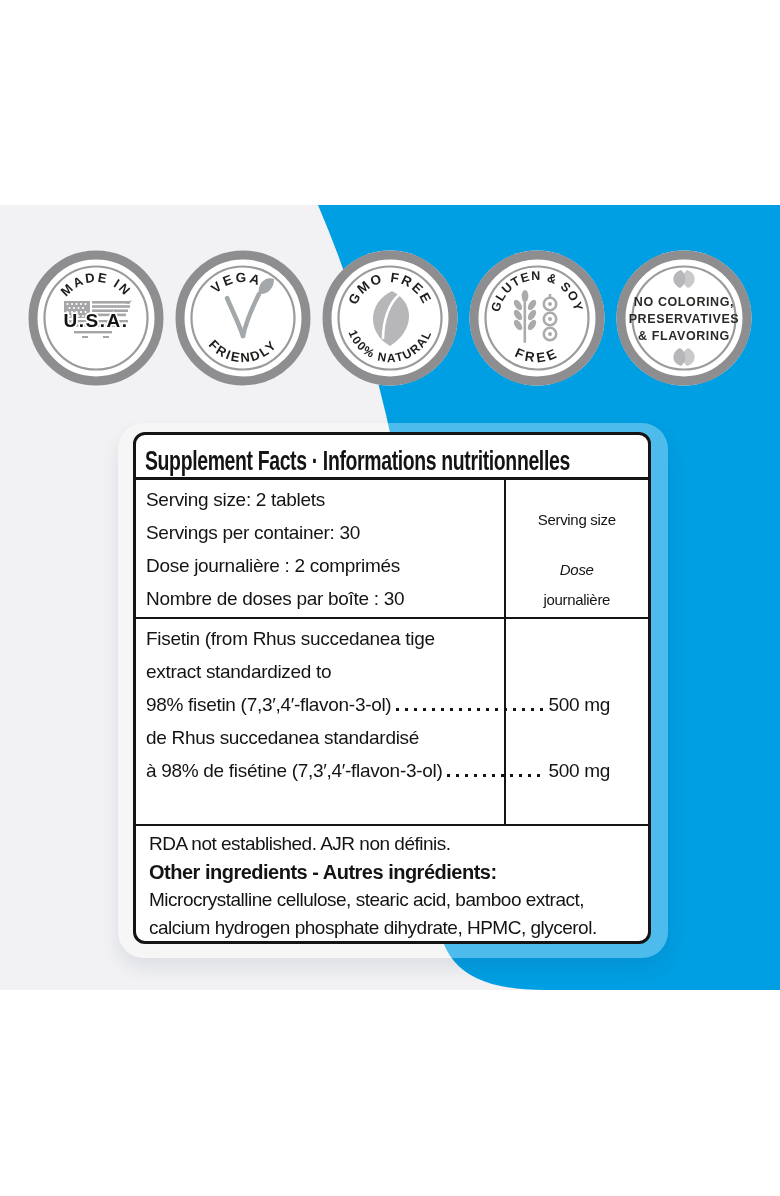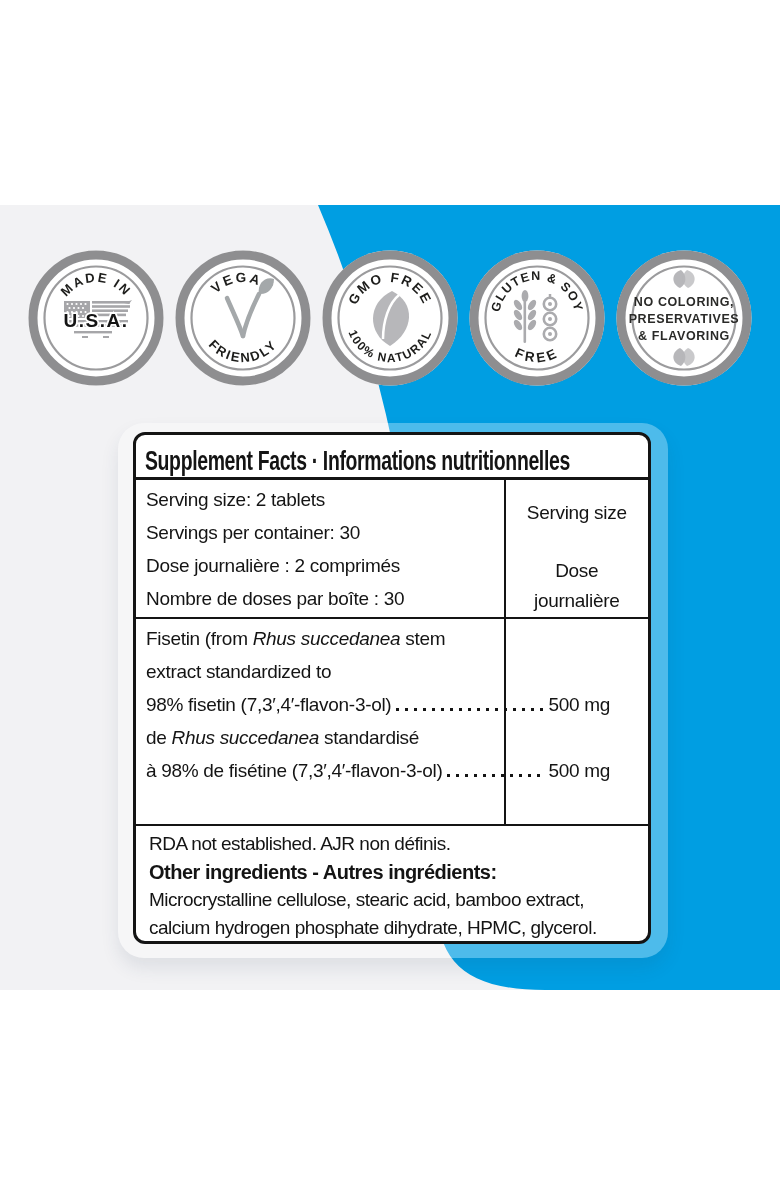--- a/index.html
+++ b/index.html
@@ -19,32 +19,32 @@
   
   .panel{position:absolute;left:133px;top:432px;width:518px;height:512px;background:#ffffff;
          border:3.5px solid #141414;border-radius:12px;box-sizing:border-box;overflow:hidden;}
   .p-header{height:42px;border-bottom:3px solid #141414;display:flex;align-items:flex-end;padding:0 9px;}
   .p-title{font-weight:bold;font-size:27px;letter-spacing:-0.5px;white-space:nowrap;
            transform:scaleX(0.72);transform-origin:left center;}
   .p-serving{display:flex;height:137px;box-sizing:border-box;border-radius:8px;}
   .s-left{width:367.5px;box-sizing:border-box;padding:3px 6px 0 10px;font-size:19px;letter-spacing:-0.3px;}
   .s-left .ln{line-height:33px;white-space:nowrap;}
   .s-right{flex:1;border-left:2.5px solid #141414;box-sizing:border-box;text-align:center;
-           font-size:19px;padding-top:18px;line-height:30px;letter-spacing:-0.3px;}
-  .s-right .gap{margin-top:28px;}
+           font-size:15px;padding-top:25px;line-height:30px;letter-spacing:-0.3px;}
+  .s-right .gap{margin-top:20px;font-style:italic;}
   .p-main{position:relative;height:207px;border-top:2px solid #141414;box-sizing:border-box;
           padding:3px 10px 0 10px;font-size:19px;letter-spacing:-0.3px;}
   .vrule{position:absolute;left:367.5px;top:0;bottom:0;width:2.5px;background:#141414;}
   .m-line{position:relative;line-height:33px;white-space:nowrap;z-index:1;}
   .leader-line{display:flex;align-items:flex-end;padding-right:28px;}
   .leader{flex:1;min-width:18px;align-self:stretch;margin:0 2px;
           background-image:radial-gradient(circle,#141414 1.7px,rgba(0,0,0,0) 1.9px);
           background-size:9px 9px;background-repeat:repeat-x;background-position:left bottom 7px;}
   .amt{white-space:nowrap;}
-  .it{font-style:italic;margin-top:29px;}
+  .it{margin-top:29px;}
   .p-footer{border-top:2px solid #141414;padding:4px 10px 0 13px;font-size:19px;letter-spacing:-0.5px;}
   .f-line{line-height:28px;white-space:nowrap;}
   .f-bold{font-weight:bold;font-size:20px;}
 </style>
 </head>
 <body>
 
 <div class="page">
 
   <div class="band">
@@ -223,21 +223,21 @@
       </div>
       <div class="s-right">
         <div>Serving size</div>
         <div class="gap">Dose</div>
         <div>journalière</div>
       </div>
     </div>
 
     <div class="p-main">
       <div class="vrule"></div>
-      <div class="m-line"><span>Fisetin (from </span><span class="it">Rhus succedanea</span><span> stem</span></div>
+      <div class="m-line"><span>Fisetin (from </span><span class="it">Rhus succedanea</span><span> tige</span></div>
       <div class="m-line">extract standardized to</div>
       <div class="m-line leader-line">
         <span>98% fisetin (7,3′,4′-flavon-3-ol)</span>
         <span class="leader"></span>
         <span class="amt">500 mg</span>
       </div>
       <div class="m-line"><span>de </span><span class="it">Rhus succedanea</span><span> standardisé</span></div>
       <div class="m-line leader-line">
         <span>à 98% de fisétine (7,3′,4′-flavon-3-ol)</span>
         <span class="leader"></span>

